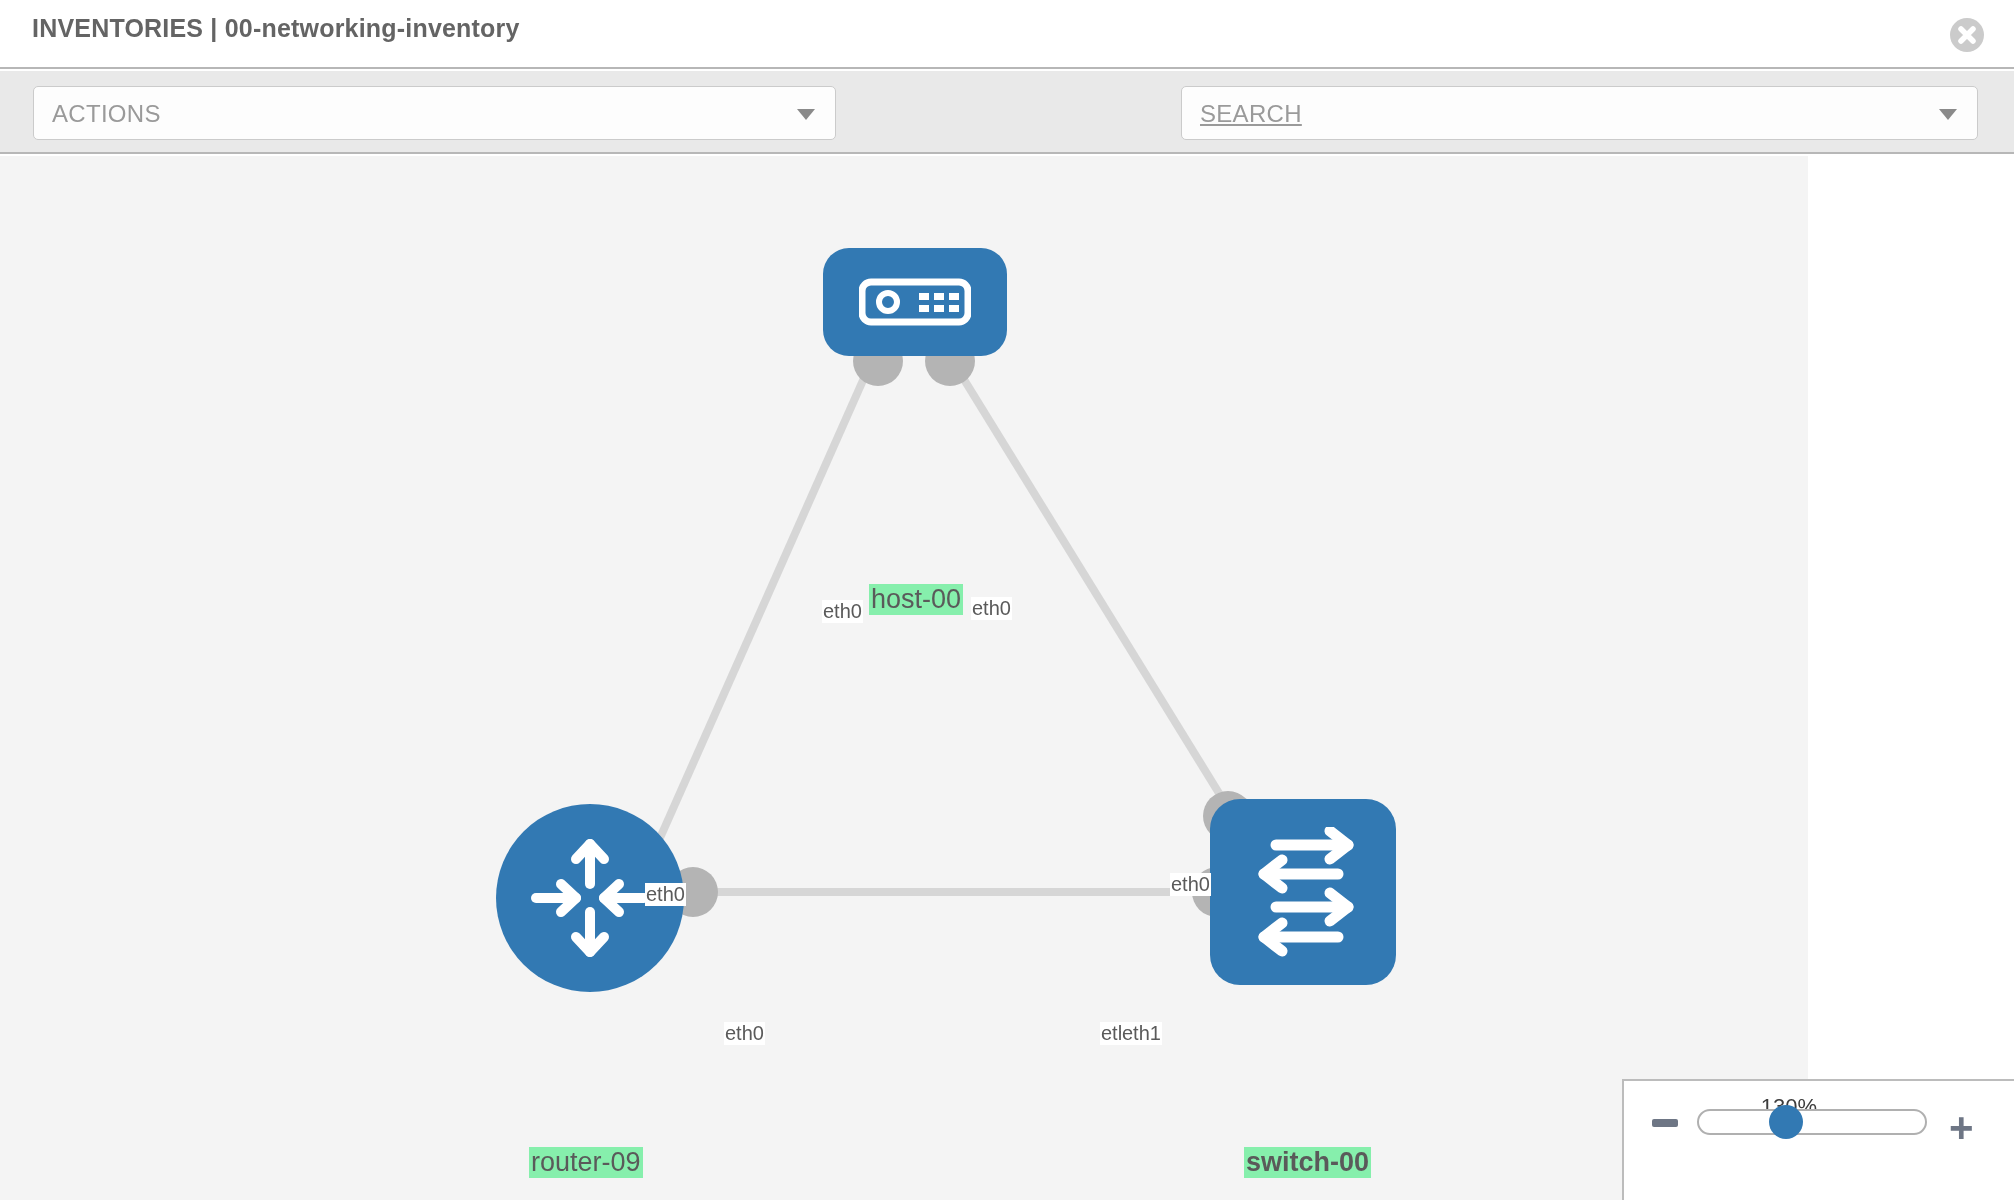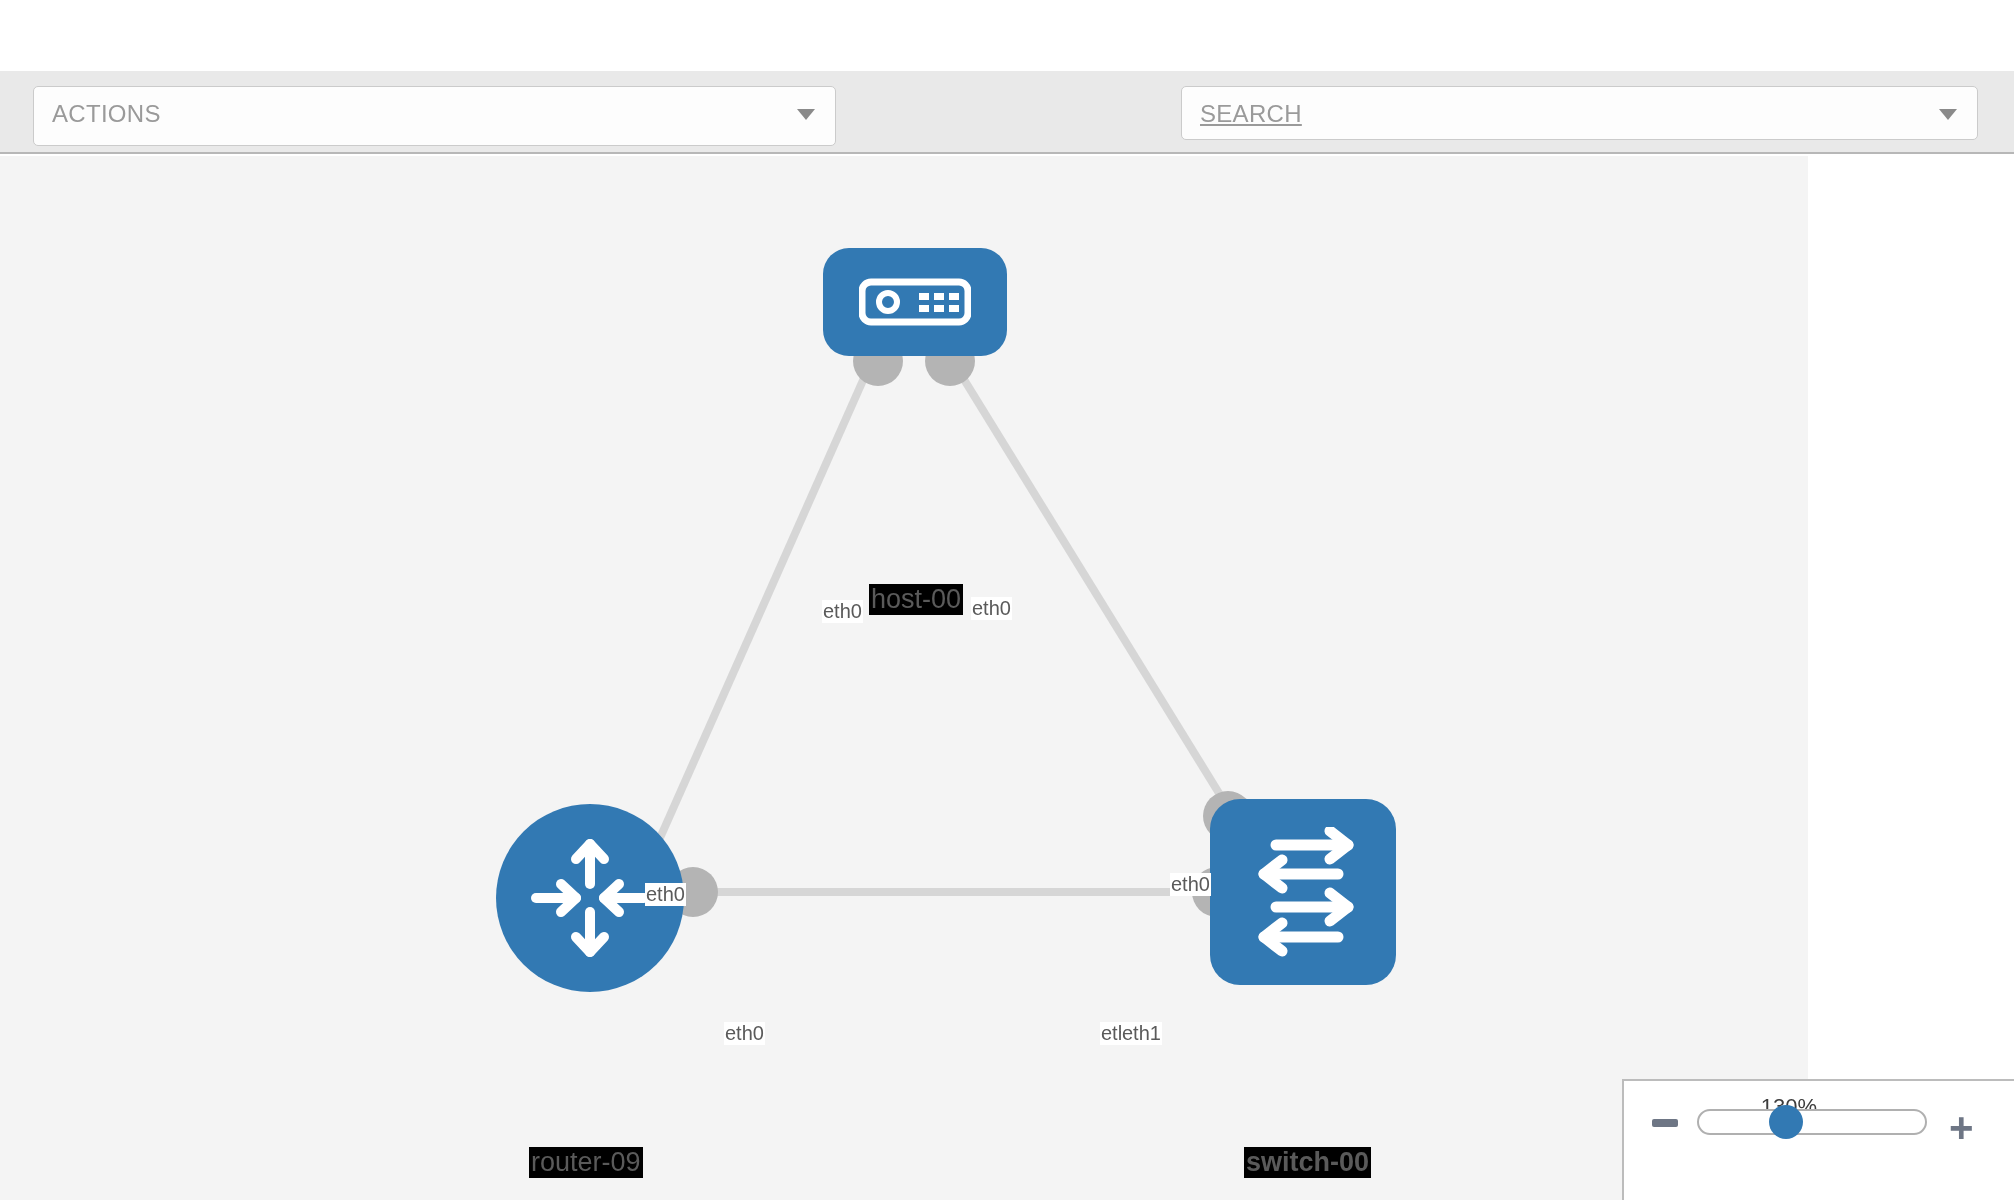--- a/index.html
+++ b/index.html
@@ -49,21 +49,21 @@
   .toolbar {
     position: absolute;
     left: 0; top: 71px;
     width: 2014px; height: 83px;
     background: #e9e9e9;
     border-bottom: 2px solid #b7b7b7;
   }
   .actions-select {
     position: absolute;
     left: 33px; top: 15px;
-    width: 803px; height: 60px;
+    width: 803px; height: 54px;
     background: #fdfdfd;
     border: 1px solid #cbcbcb;
     border-radius: 5px;
     cursor: pointer;
   }
   .actions-select .label {
     position: absolute;
     left: 18px; top: 13px;
     font-size: 24px;
     color: #9a9a9a;
@@ -117,21 +117,21 @@
   .node { position: absolute; }
   .node-shape {
     position: absolute;
     background: #3279b3;
   }
   .node-label {
     position: absolute;
     font-size: 27px;
     color: #5a5a5a;
     white-space: nowrap;
-    background: #000000;
+    background: #86efac;
     padding: 0 2px;
   }
   .edge-label {
     position: absolute;
     font-size: 20px;
     color: #5a5a5a;
     white-space: nowrap;
     background: #ffffff;
     padding: 0 1px;
     line-height: 23px;
@@ -188,20 +188,28 @@
     border-radius: 50%;
     background: #3279b3;
     cursor: grab;
   }
 </style>
 </head>
 <body>
 
 <div id="app">
 
+  <div class="header">
+    <div class="header-title">INVENTORIES | 00-networking-inventory</div>
+    <div class="close-btn">
+      <svg width="34" height="34" viewBox="0 0 34 34" aria-hidden="true">
+        <path d="M11 11 L23 23 M23 11 L11 23" stroke="#ffffff" stroke-width="5.5" stroke-linecap="round"></path>
+      </svg>
+    </div>
+  </div>
 
   <div class="toolbar">
 
     <div class="actions-select">
       <span class="label">ACTIONS</span>
       <span class="caret"></span>
     </div>
 
     <div class="tool-icon wrench">
       <svg width="44" height="44" viewBox="0 0 44 44" aria-hidden="true">

